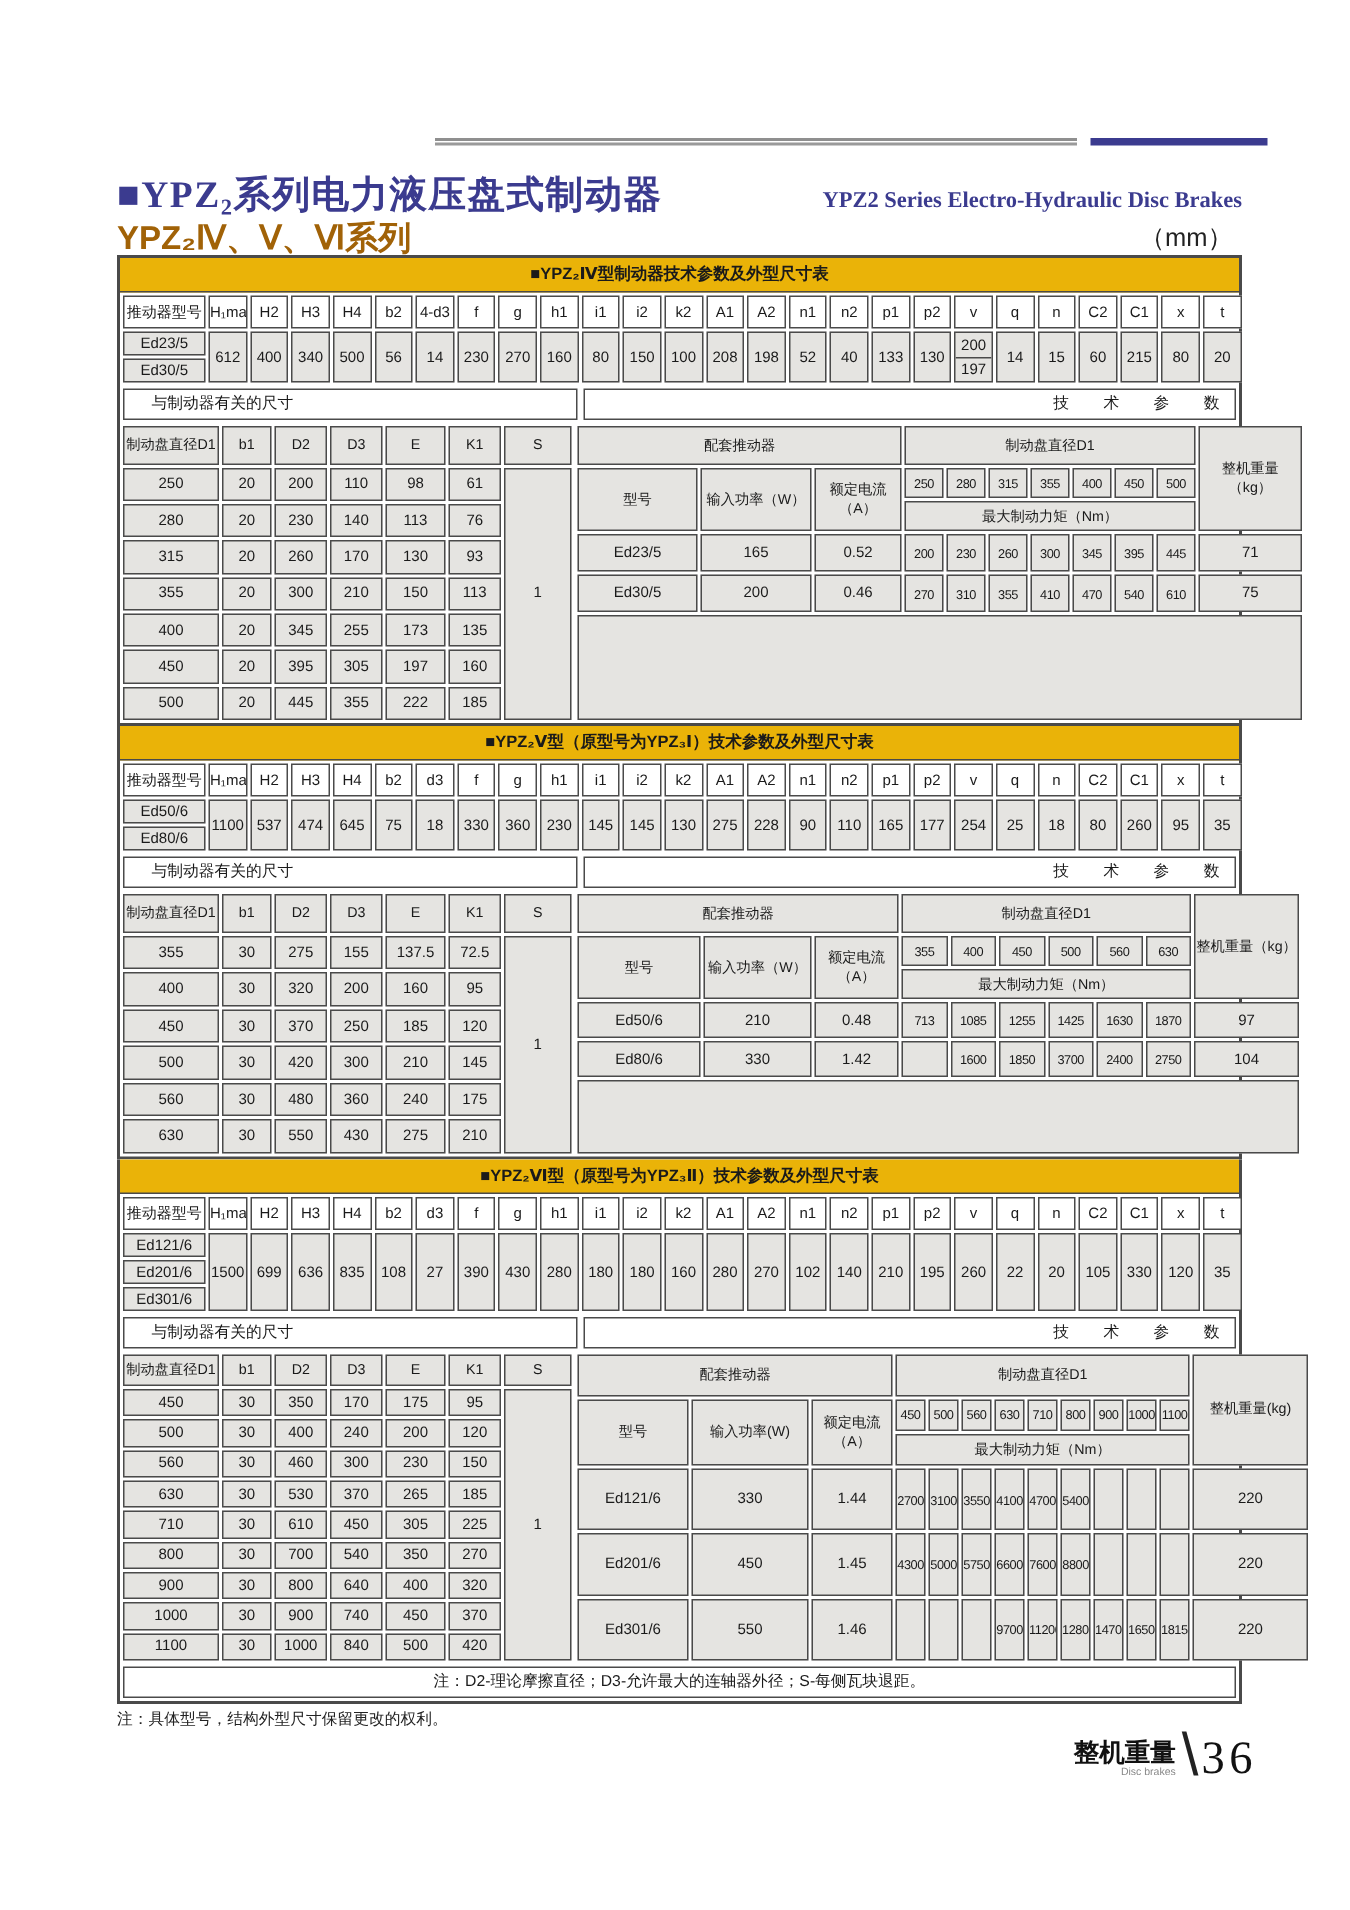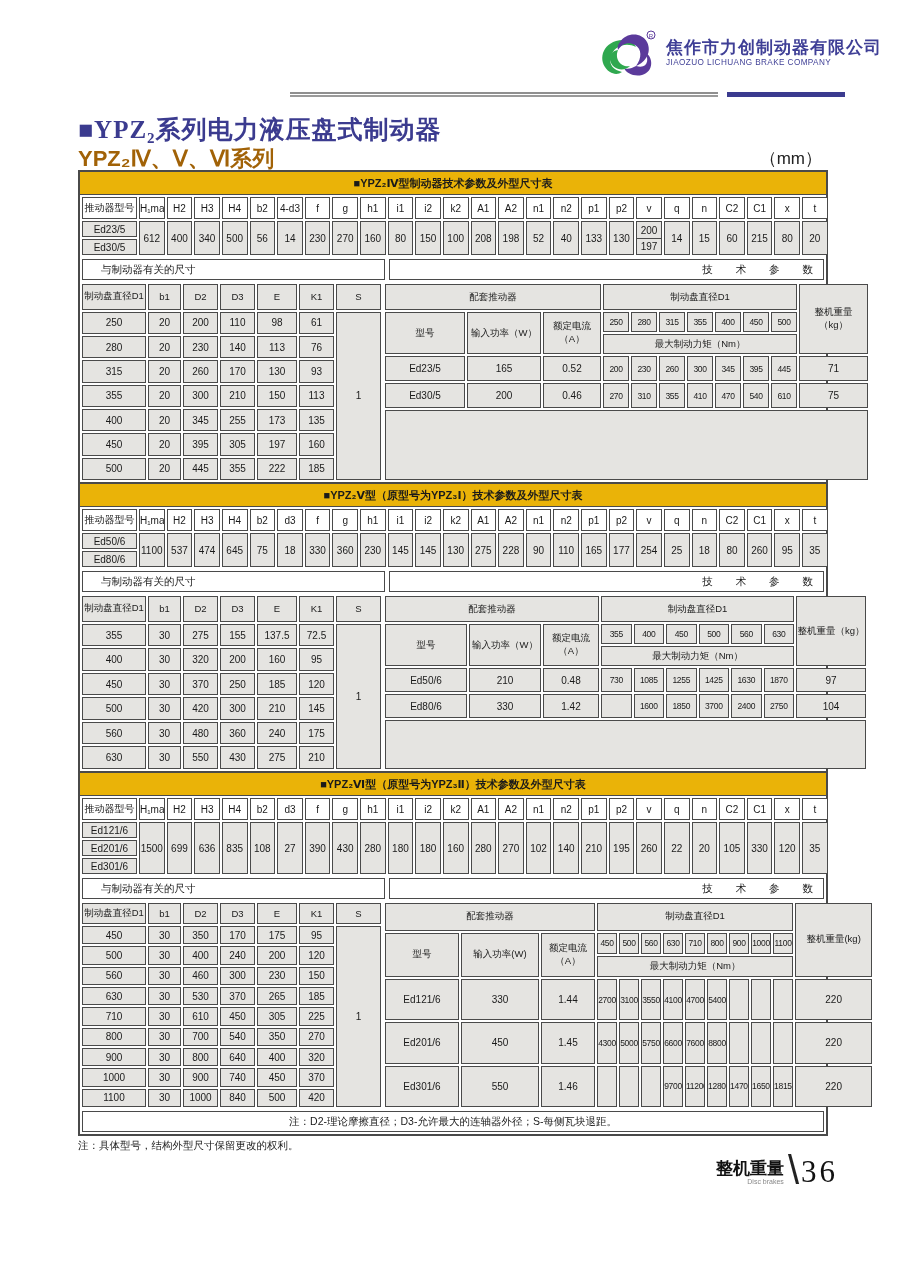--- a/index.html
+++ b/index.html
@@ -63,39 +63,26 @@
   .footer-en{font-size:7px;color:#888;line-height:1;margin-top:1px;}
   .footer-slash{font-size:40px;font-weight:300;color:#222;line-height:0.9;margin:0 2px 0 4px;}
   .footer-num{font-family:"Liberation Serif","DejaVu Serif",serif;font-size:31px;color:#111;
               letter-spacing:3px;margin-top:2px;}
 </style>
 </head>
 <body>
 
 <div class="page">
 
-  <div class="brand">
-    <svg width="62" height="58" viewBox="0 0 62 58">
-      <path d="M14 44 C 2 36, 4 18, 20 13 C 30 10, 38 14, 40 19 C 30 14, 18 18, 15 28 C 12 37, 18 42, 26 44 C 22 47, 17 46, 14 44 Z" fill="#2fa84f"></path>
-      <path d="M24 14 C 30 4, 46 4, 51 14 C 56 24, 50 34, 40 38 C 46 30, 46 21, 39 17 C 32 13, 26 16, 22 22 C 21 19, 22 16, 24 14 Z" fill="#5b3a9b"></path>
-      <path d="M40 38 C 52 42, 54 30, 48 24 C 58 28, 58 44, 46 47 C 38 49, 30 45, 28 40 C 32 42, 36 40, 40 38 Z" fill="#5b3a9b"></path>
-      <path d="M22 22 C 18 32, 26 40, 34 38 C 28 44, 16 42, 14 32 C 13 27, 16 23, 22 22 Z" fill="#2fa84f"></path>
-      <circle cx="55" cy="7" r="4" fill="none" stroke="#5b3a9b" stroke-width="1"></circle>
-      <text x="55" y="9.5" font-size="6" text-anchor="middle" fill="#5b3a9b">R</text>
-    </svg>
-    <div class="brand-text">
-      <div class="brand-cn">焦作市力创制动器有限公司</div>
-      <div class="brand-en">JIAOZUO LICHUANG BRAKE COMPANY</div>
-    </div>
-  </div>
   <div class="rule-gray"></div>
   <div class="rule-navy"></div>
 
   <div class="title-cn">■YPZ₂系列电力液压盘式制动器</div>
   <div class="title-sub">YPZ₂Ⅳ、Ⅴ、Ⅵ系列</div>
+  <div class="title-en">YPZ2 Series Electro-Hydraulic Disc Brakes</div>
   <div class="title-unit">（mm）</div>
 
   <div class="tables">
     <div class="tblock">
       <div class="t-title">■YPZ₂Ⅳ型制动器技术参数及外型尺寸表</div>
       <table class="spec">
           <colgroup>
             <col style="width: 55px;">
             <col style="width: 25.64px;">
             <col style="width: 25.64px;">
@@ -540,21 +527,21 @@
                 <td class="g num">560</td>
                 <td class="g num">630</td>
               </tr>
               <tr style="height: 20px;">
                 <th class="g" colspan="6">最大制动力矩（Nm）</th>
               </tr>
               <tr style="height: 24px;">
                 <td class="g">Ed50/6</td>
                 <td class="g">210</td>
                 <td class="g">0.48</td>
-                <td class="g num">730</td>
+                <td class="g num">713</td>
                 <td class="g num">1085</td>
                 <td class="g num">1255</td>
                 <td class="g num">1425</td>
                 <td class="g num">1630</td>
                 <td class="g num">1870</td>
                 <td class="g">97</td>
               </tr>
               <tr style="height: 24px;">
                 <td class="g">Ed80/6</td>
                 <td class="g">330</td>

